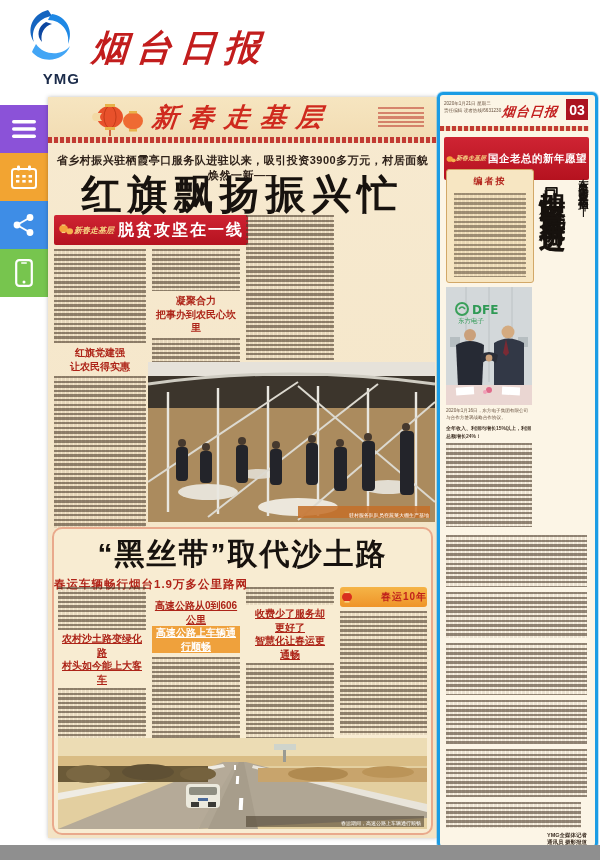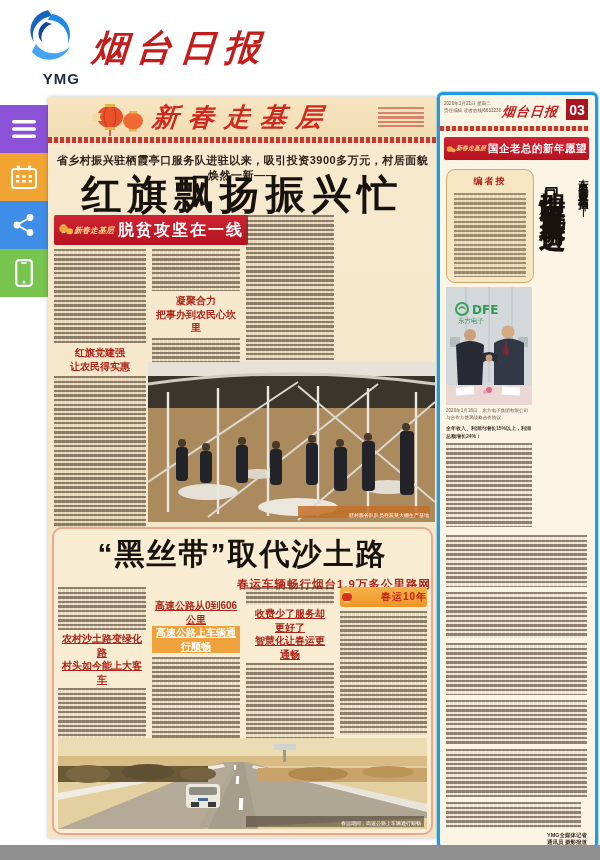--- a/index.html
+++ b/index.html
@@ -28,35 +28,35 @@
   .strip{background:repeating-linear-gradient(90deg,#c23b32 0 4px,#f0dcbd 4px 6px);}
   .kicker{font-weight:bold;color:#2f221a;font-size:11px;text-align:center;letter-spacing:.5px;}
   .headline1{font-weight:bold;color:#17120e;font-size:40px;letter-spacing:6px;text-align:center;
     font-family:"DejaVu Sans","Liberation Sans",sans-serif;}
   .redbanner{background:linear-gradient(180deg,#cf2433,#b5121f);display:flex;align-items:center;
     border-radius:2px;color:#fff;}
   .badge-gold{color:#f6d483;font-size:8px;font-weight:bold;font-style:italic;white-space:nowrap;}
   .sub-red{color:#ad2418;font-weight:bold;font-size:10px;text-align:center;line-height:1.35;}
   .sub-red-u span{text-decoration:underline;}
   .headline2{font-weight:bold;color:#17120e;font-size:30px;letter-spacing:2px;text-align:center;}
-  .deck{color:#b02318;font-weight:bold;font-size:11.5px;text-align:right;letter-spacing:1px;}
+  .deck{color:#b02318;font-weight:bold;font-size:11.5px;text-align:left;letter-spacing:1px;}
   .hl-orange{background:#efa13c;color:#fff;display:inline-block;padding:0 2px;}
   .box2{background:#f8ecd2;border:2px solid #e9a98c;border-radius:10px;}
   .adban{background:linear-gradient(180deg,#f5b447,#ef9428);border-radius:3px;display:flex;
     align-items:center;justify-content:space-between;color:#c0231c;font-weight:bold;font-size:10px;letter-spacing:1px;}
   .tinycap{color:#fff;font-size:5px;white-space:nowrap;}
 
   
   .clip{background:#fcf5e6;border:3px solid #1b9ce4;border-radius:6px;box-shadow:0 0 0 1px rgba(27,156,228,.3);}
   .pgnum{background:#ac1320;color:#fff;font-weight:bold;font-size:14px;display:flex;
     align-items:center;justify-content:center;}
   .mast-sm{font-family:"DejaVu Serif",serif;font-weight:bold;font-style:italic;color:#c21d1d;
     font-size:13px;letter-spacing:1px;transform:skewX(-5deg);white-space:nowrap;}
   .vtext{writing-mode:vertical-rl;font-weight:bold;color:#17120e;}
-  .edbox{background:#f7e6c2;border:1px solid #d2a868;border-radius:9px;}
+  .edbox{background:#f7e6c2;border:1px solid #d2a868;border-radius:3px;}
   .edtitle{color:#b3241c;font-weight:bold;font-size:9px;text-align:center;letter-spacing:2px;}
   .microtext{color:#6a5442;font-size:4.6px;line-height:1.5;}
   .micro2{color:#46382c;font-size:5px;line-height:1.5;}
   .byline{color:#3c2f24;font-size:5.5px;text-align:right;font-weight:bold;}
   .footer{background:#8f8f8f;}
 </style>
 </head>
 <body>
 
 <div class="stage">
@@ -304,21 +304,21 @@
   <div class="abs clip" style="left:437px;top:92px;width:155px;height:751px;">
 
     <div class="abs microtext" style="left:4px;top:6px;width:58px;">
       <div>2020年1月21日 星期二</div>
       <div>责任编辑 读者热线/6631230</div>
     </div>
     <div class="abs mast-sm" style="left:62px;top:8px;">烟台日报</div>
     <div class="abs pgnum" style="left:126px;top:4px;width:22px;height:21px;">03</div>
     <div class="abs strip" style="left:0;top:31px;width:149px;height:5px;"></div>
 
-    <div class="abs redbanner" style="left:4px;top:42px;width:141px;height:23px;padding:0 2px;">
+    <div class="abs redbanner" style="left:4px;top:42px;width:141px;height:23px;padding:10px 2px;">
       <svg width="16" height="16" viewBox="0 0 16 16">
         <ellipse cx="6" cy="8" rx="5" ry="4.5" fill="#f5a23c"></ellipse>
           <ellipse cx="12" cy="10" rx="3.5" ry="3" fill="#f6b14e"></ellipse>
       </svg>
       <span class="badge-gold" style="font-size:6px;">新春走基层</span>
       <span style="font-weight:bold;font-size:10.5px;letter-spacing:.5px;margin-left:2px;white-space:nowrap;">国企老总的新年愿望</span>
     </div>
 
     <div class="abs edbox" style="left:6px;top:74px;width:86px;height:112px;">
       <div class="edtitle" style="margin-top:5px;">编者按</div>

